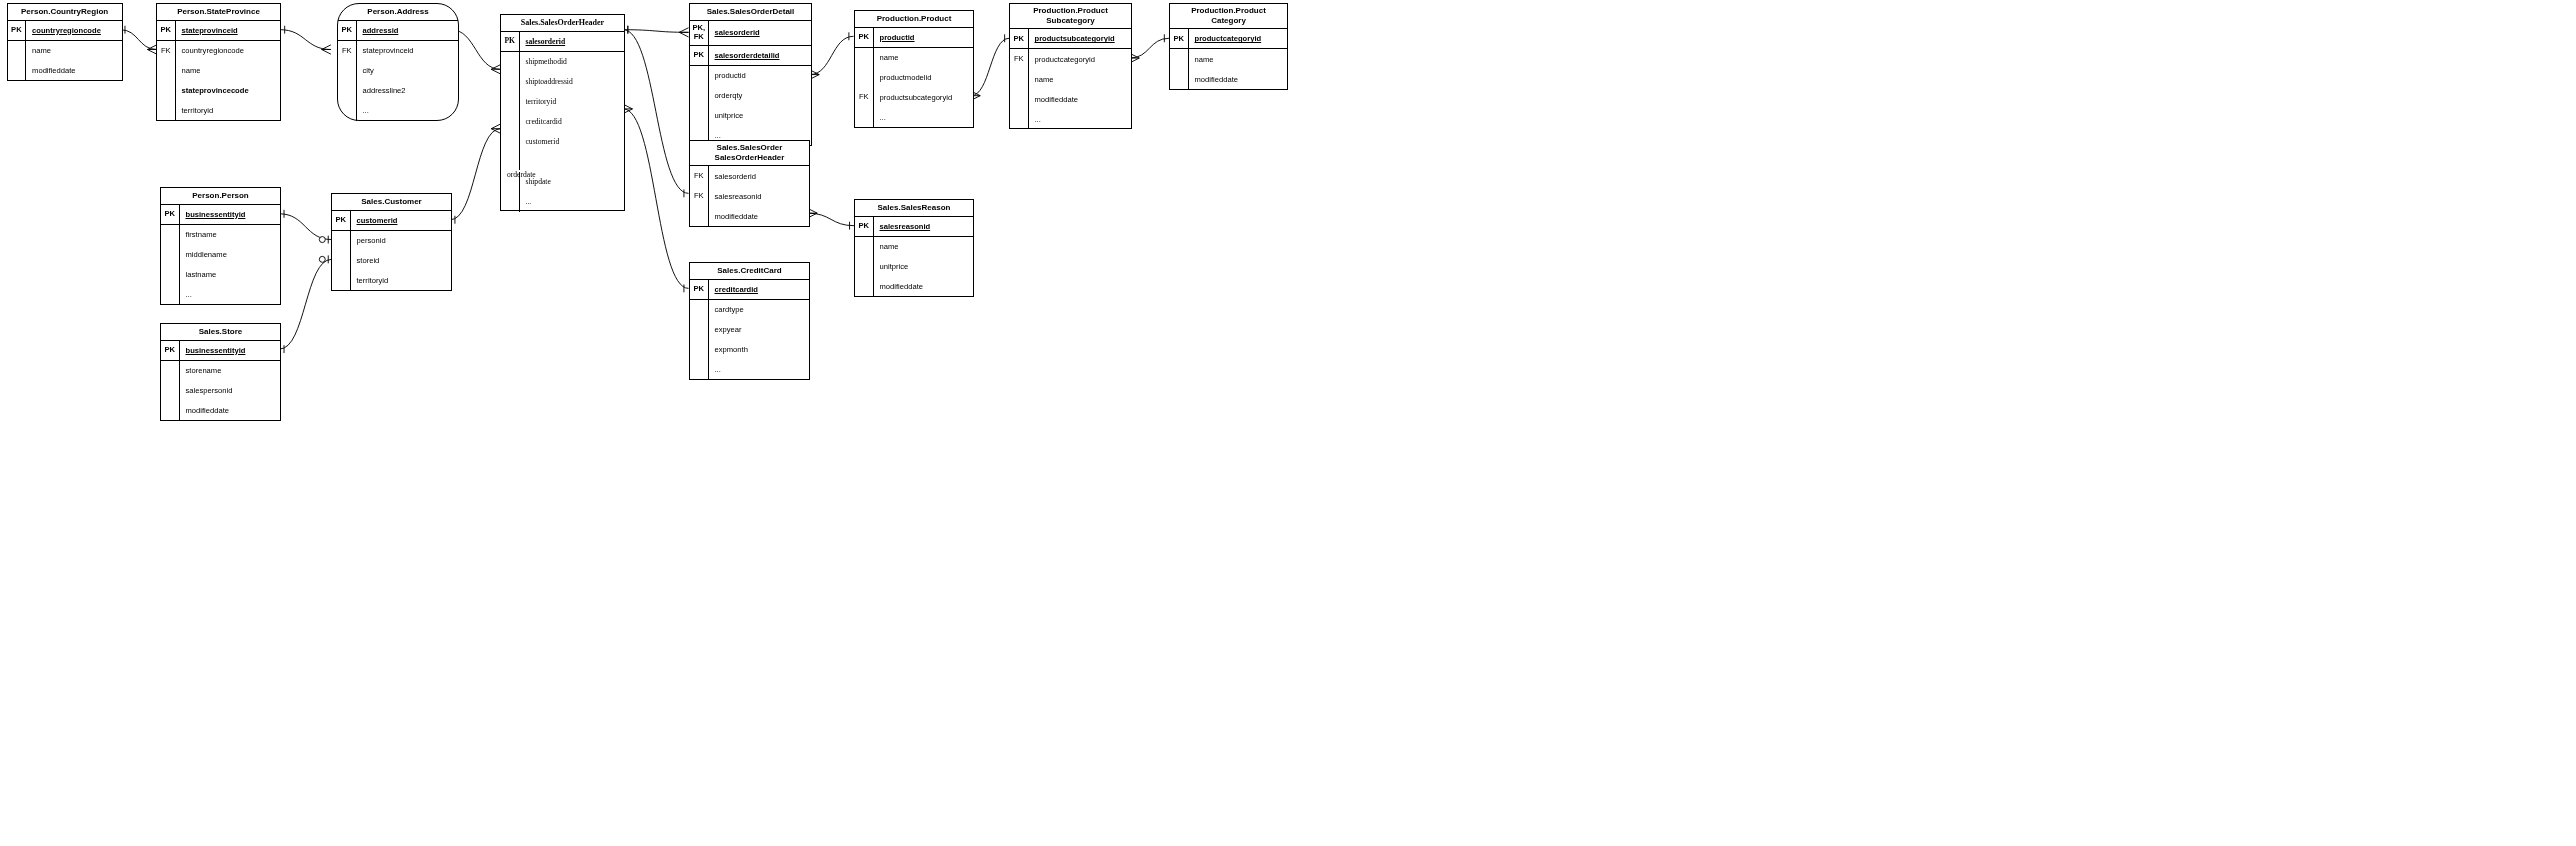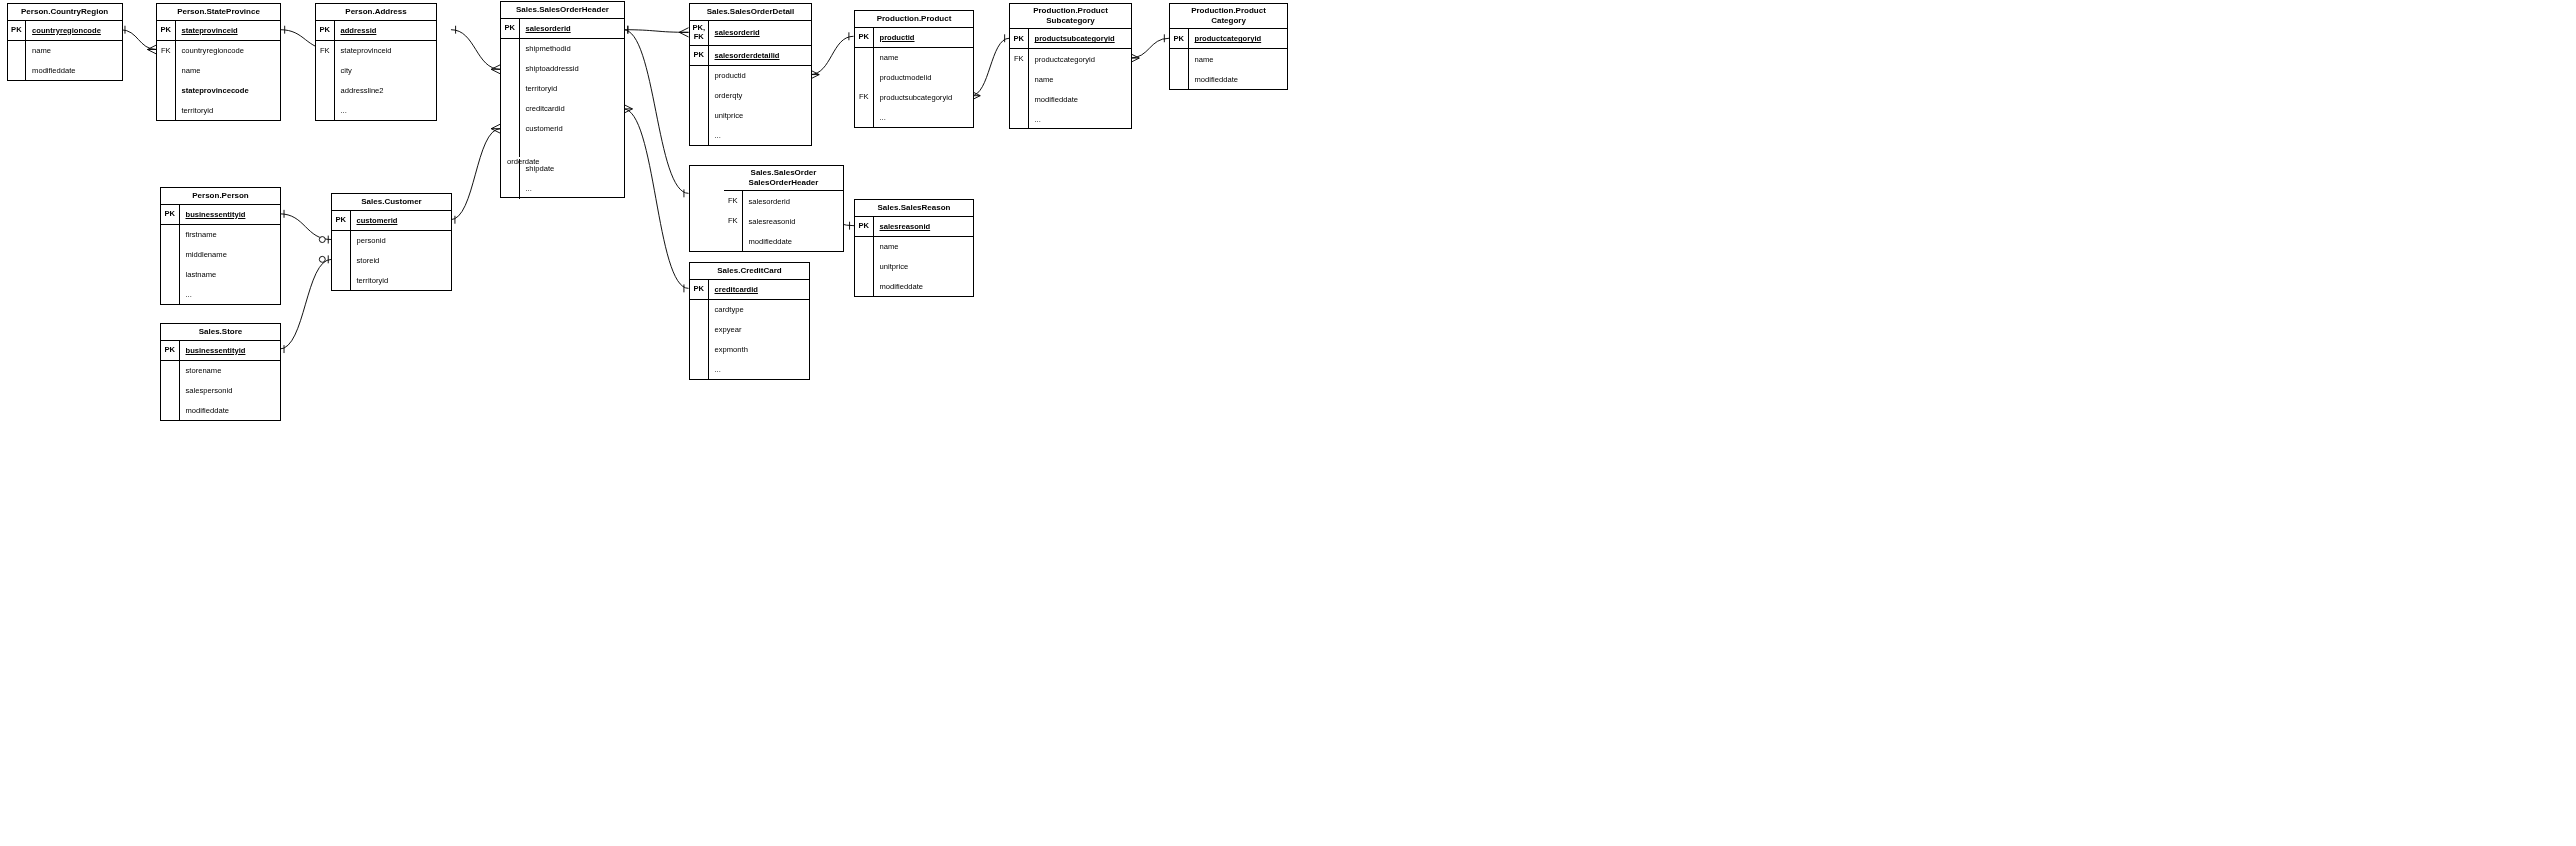--- a/index.html
+++ b/index.html
@@ -153,21 +153,21 @@
           <div>stateprovincecode</div>
         </div>
       </div>
       <div class="row" style="height: 20px;">
         <div class="kc"></div>
         <div class="nm">
           <div>territoryid</div>
         </div>
       </div>
     </div>
-    <div class="tbl" style="left: 315px; top: 3.3px; width: 120px; height: 116px;">
+    <div class="tbl" style="left: 337px; top: 3.3px; width: 120px; height: 116px; border-radius: 22px;">
       <div class="hd" style="height: 16.5px;">
         <div>Person.Address</div>
       </div>
       <div class="row keyrow" style="height: 20px;">
         <div class="kc kbold">
           <div>PK</div>
         </div>
         <div class="nm pk">
           <div>addressid</div>
         </div>
@@ -192,21 +192,21 @@
           <div>addressline2</div>
         </div>
       </div>
       <div class="row" style="height: 20px;">
         <div class="kc"></div>
         <div class="nm">
           <div>...</div>
         </div>
       </div>
     </div>
-    <div class="tbl" style="left: 500px; top: 1px; width: 123px; height: 195px;">
+    <div class="tbl" style="left: 500px; top: 14px; width: 123px; height: 195px; font-family: Liberation Serif, serif;">
       <div class="hd" style="height: 16.5px;">
         <div>Sales.SalesOrderHeader</div>
       </div>
       <div class="row keyrow" style="height: 20px;">
         <div class="kc kbold">
           <div>PK</div>
         </div>
         <div class="nm pk">
           <div>salesorderid</div>
         </div>
@@ -472,21 +472,21 @@
           <div>storeid</div>
         </div>
       </div>
       <div class="row" style="height: 20px;">
         <div class="kc"></div>
         <div class="nm">
           <div>territoryid</div>
         </div>
       </div>
     </div>
-    <div class="tbl" style="left: 689px; top: 165px; width: 119px; height: 85px; padding-left: 34px;">
+    <div class="tbl" style="left: 689px; top: 140px; width: 119px; height: 85px;">
       <div class="hd" style="height: 25px;">
         <div>Sales.SalesOrder</div>
         <div>SalesOrderHeader</div>
       </div>
       <div class="row" style="height: 20px;">
         <div class="kc">
           <div>FK</div>
         </div>
         <div class="nm">
           <div>salesorderid</div>

